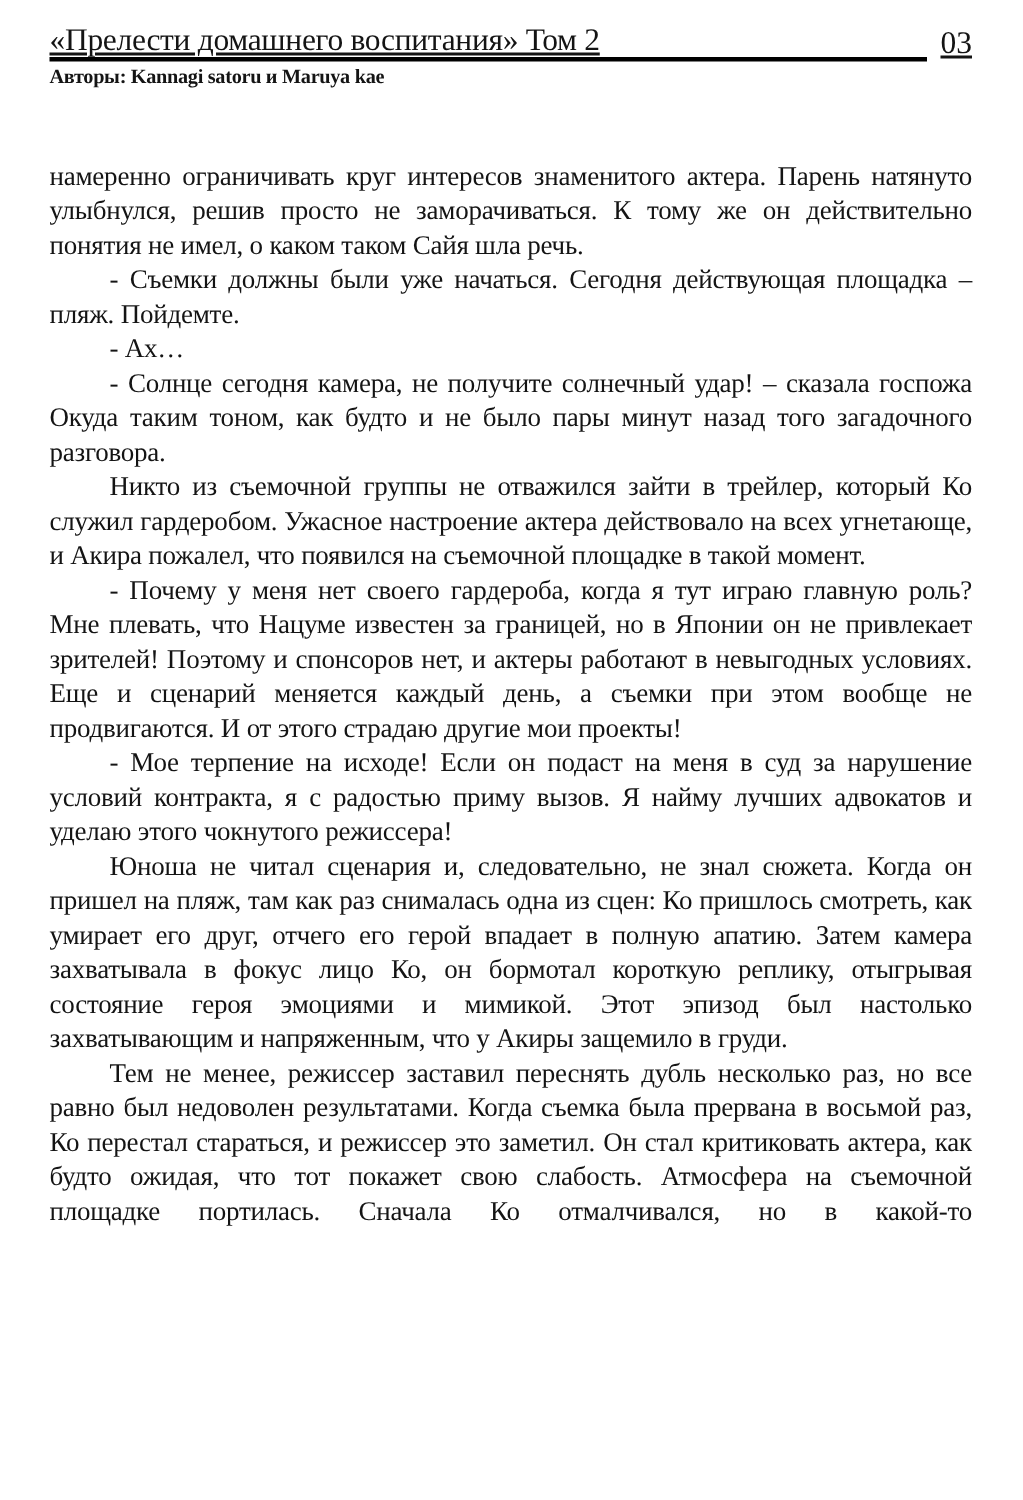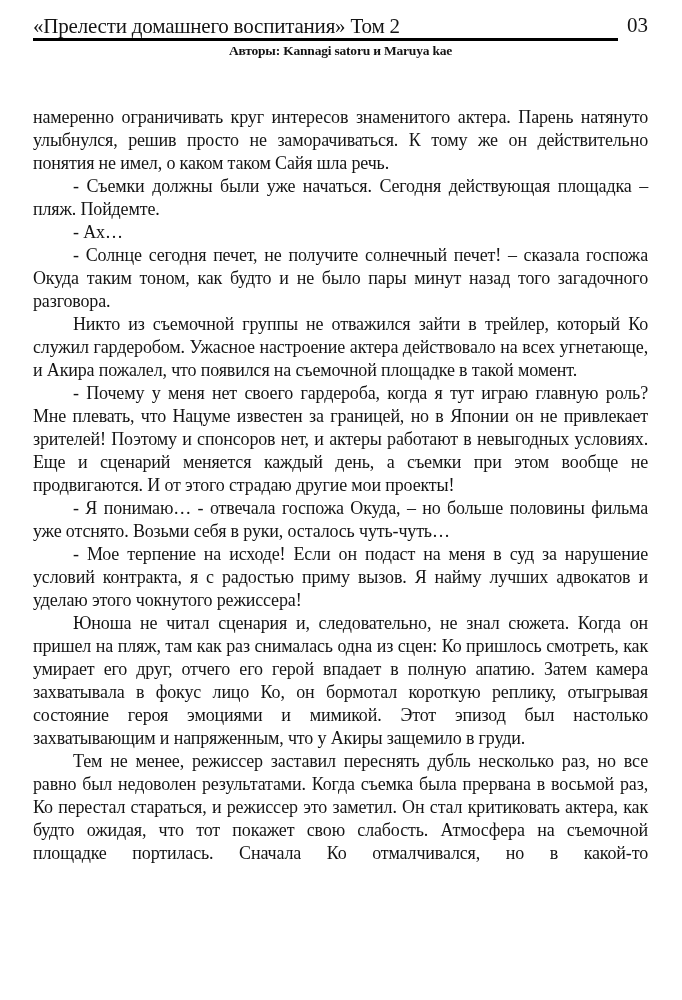--- a/index.html
+++ b/index.html
@@ -14,21 +14,22 @@
     box-sizing: border-box;
     background: #ffffff;
     color: #141414;
     font-family: "Liberation Serif", "DejaVu Serif", serif;
     padding: 14px 34px 0 33px;
     overflow: hidden;
   }
   
   .header-row {
     display: flex;
-    align-items: flex-start;
+    align-items: center;
+    text-decoration: underline;
   }
   .title-wrap {
     flex: 1 1 auto;
     border-bottom: 3px solid #000;
     padding-bottom: 0px;
   }
   .page-title {
     margin: 0;
     font-size: 21px;
     font-weight: normal;
@@ -40,21 +41,20 @@
     flex: 0 0 auto;
     font-size: 21px;
     line-height: 22px;
     margin-left: 9px;
   }
   .authors {
     font-size: 13.5px;
     font-weight: bold;
     letter-spacing: -0.2px;
     margin-top: 2px;
-    text-align: center;
   }
   
   .body-text {
     margin-top: 47px;
     font-size: 18px;
     line-height: 23px;
     text-align: justify;
     letter-spacing: -0.15px;
   }
   .body-text p {
@@ -84,22 +84,21 @@
       </div>
       <span class="page-num">03</span>
     </div>
     <div class="authors">Авторы: Kannagi satoru и Maruya kae</div>
   </header>
 
   <main class="body-text">
     <p class="no-indent">намеренно ограничивать круг интересов знаменитого актера. Парень натянуто улыбнулся, решив просто не заморачиваться. К тому же он действительно понятия не имел, о каком таком Сайя шла речь.</p>
     <p>- Съемки должны были уже начаться. Сегодня действующая площадка – пляж. Пойдемте.</p>
     <p>- Ах…</p>
-    <p>- Солнце сегодня печет, не получите солнечный печет! – сказала госпожа Окуда таким тоном, как будто и не было пары минут назад того загадочного разговора.</p>
+    <p>- Солнце сегодня камера, не получите солнечный удар! – сказала госпожа Окуда таким тоном, как будто и не было пары минут назад того загадочного разговора.</p>
     <p>Никто из съемочной группы не отважился зайти в трейлер, который Ко служил гардеробом. Ужасное настроение актера действовало на всех угнетающе, и Акира пожалел, что появился на съемочной площадке в такой момент.</p>
     <p>- Почему у меня нет своего гардероба, когда я тут играю главную роль? Мне плевать, что Нацуме известен за границей, но в Японии он не привлекает зрителей! Поэтому и спонсоров нет, и актеры работают в невыгодных условиях. Еще и сценарий меняется каждый день, а съемки при этом вообще не продвигаются. И от этого страдаю другие мои проекты!</p>
-    <p>- Я понимаю… - отвечала госпожа Окуда, – но больше половины фильма уже отснято. Возьми себя в руки, осталось чуть-чуть…</p>
     <p>- Мое терпение на исходе! Если он подаст на меня в суд за нарушение условий контракта, я с радостью приму вызов. Я найму лучших адвокатов и уделаю этого чокнутого режиссера!</p>
     <p>Юноша не читал сценария и, следовательно, не знал сюжета. Когда он пришел на пляж, там как раз снималась одна из сцен: Ко пришлось смотреть, как умирает его друг, отчего его герой впадает в полную апатию. Затем камера захватывала в фокус лицо Ко, он бормотал короткую реплику, отыгрывая состояние героя эмоциями и мимикой. Этот эпизод был настолько захватывающим и напряженным, что у Акиры защемило в груди.</p>
     <p class="runover">Тем не менее, режиссер заставил переснять дубль несколько раз, но все равно был недоволен результатами. Когда съемка была прервана в восьмой раз, Ко перестал стараться, и режиссер это заметил. Он стал критиковать актера, как будто ожидая, что тот покажет свою слабость. Атмосфера на съемочной площадке портилась. Сначала Ко отмалчивался, но в какой-то</p>
   </main>
 
 </div>
 
 </body></html>

